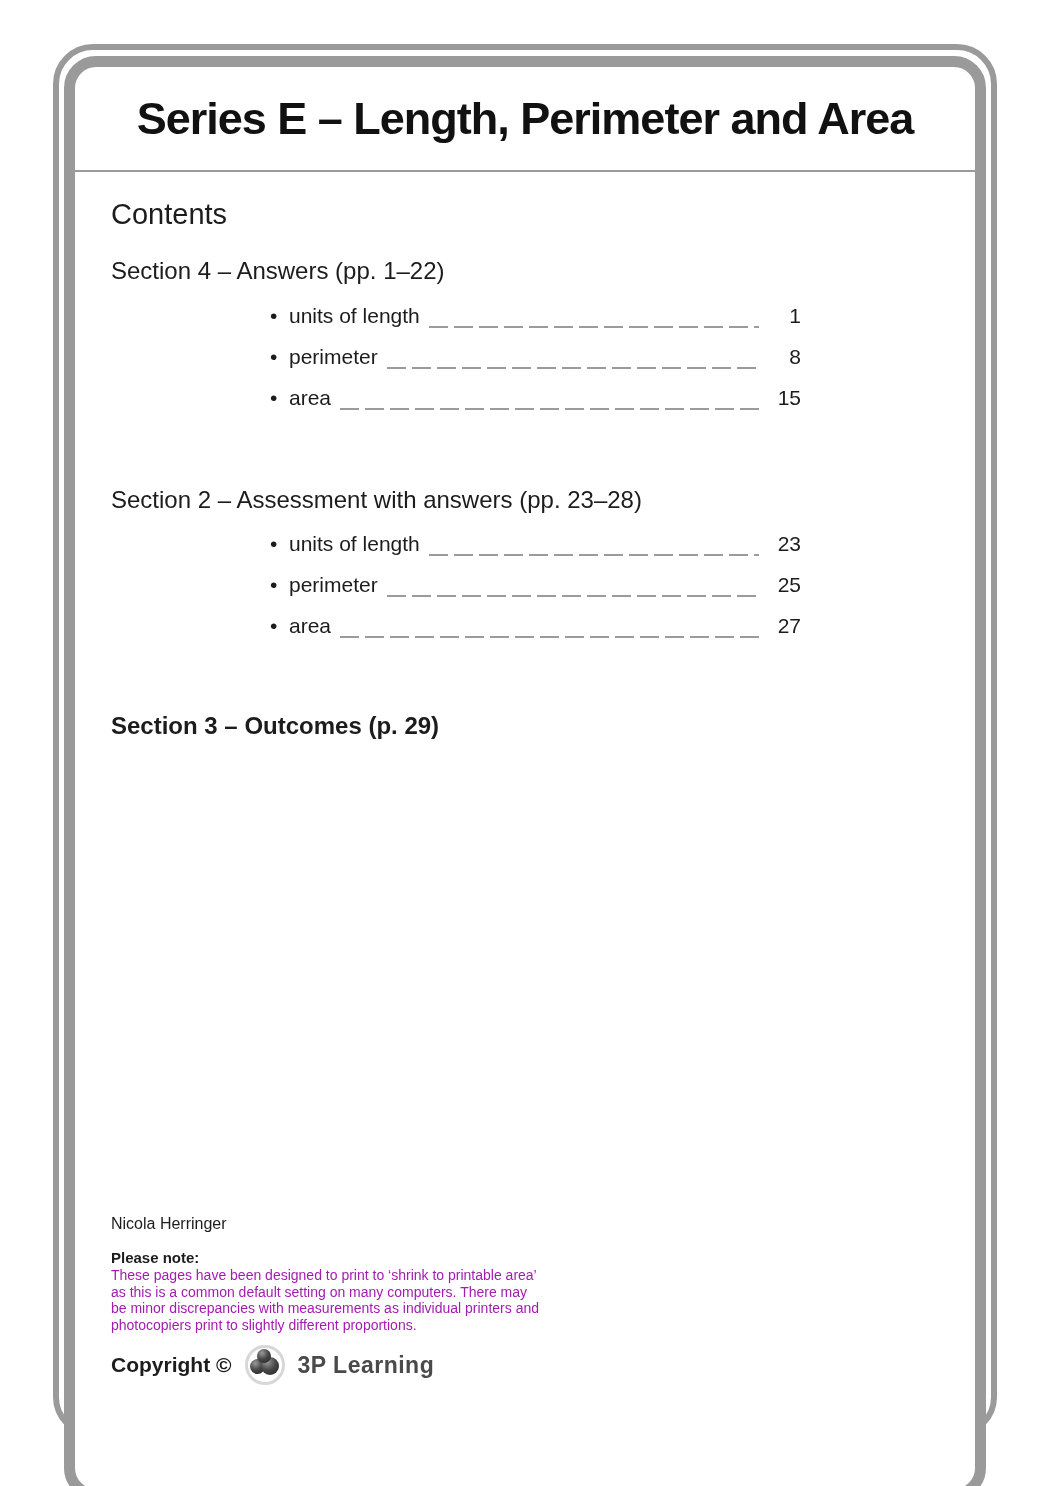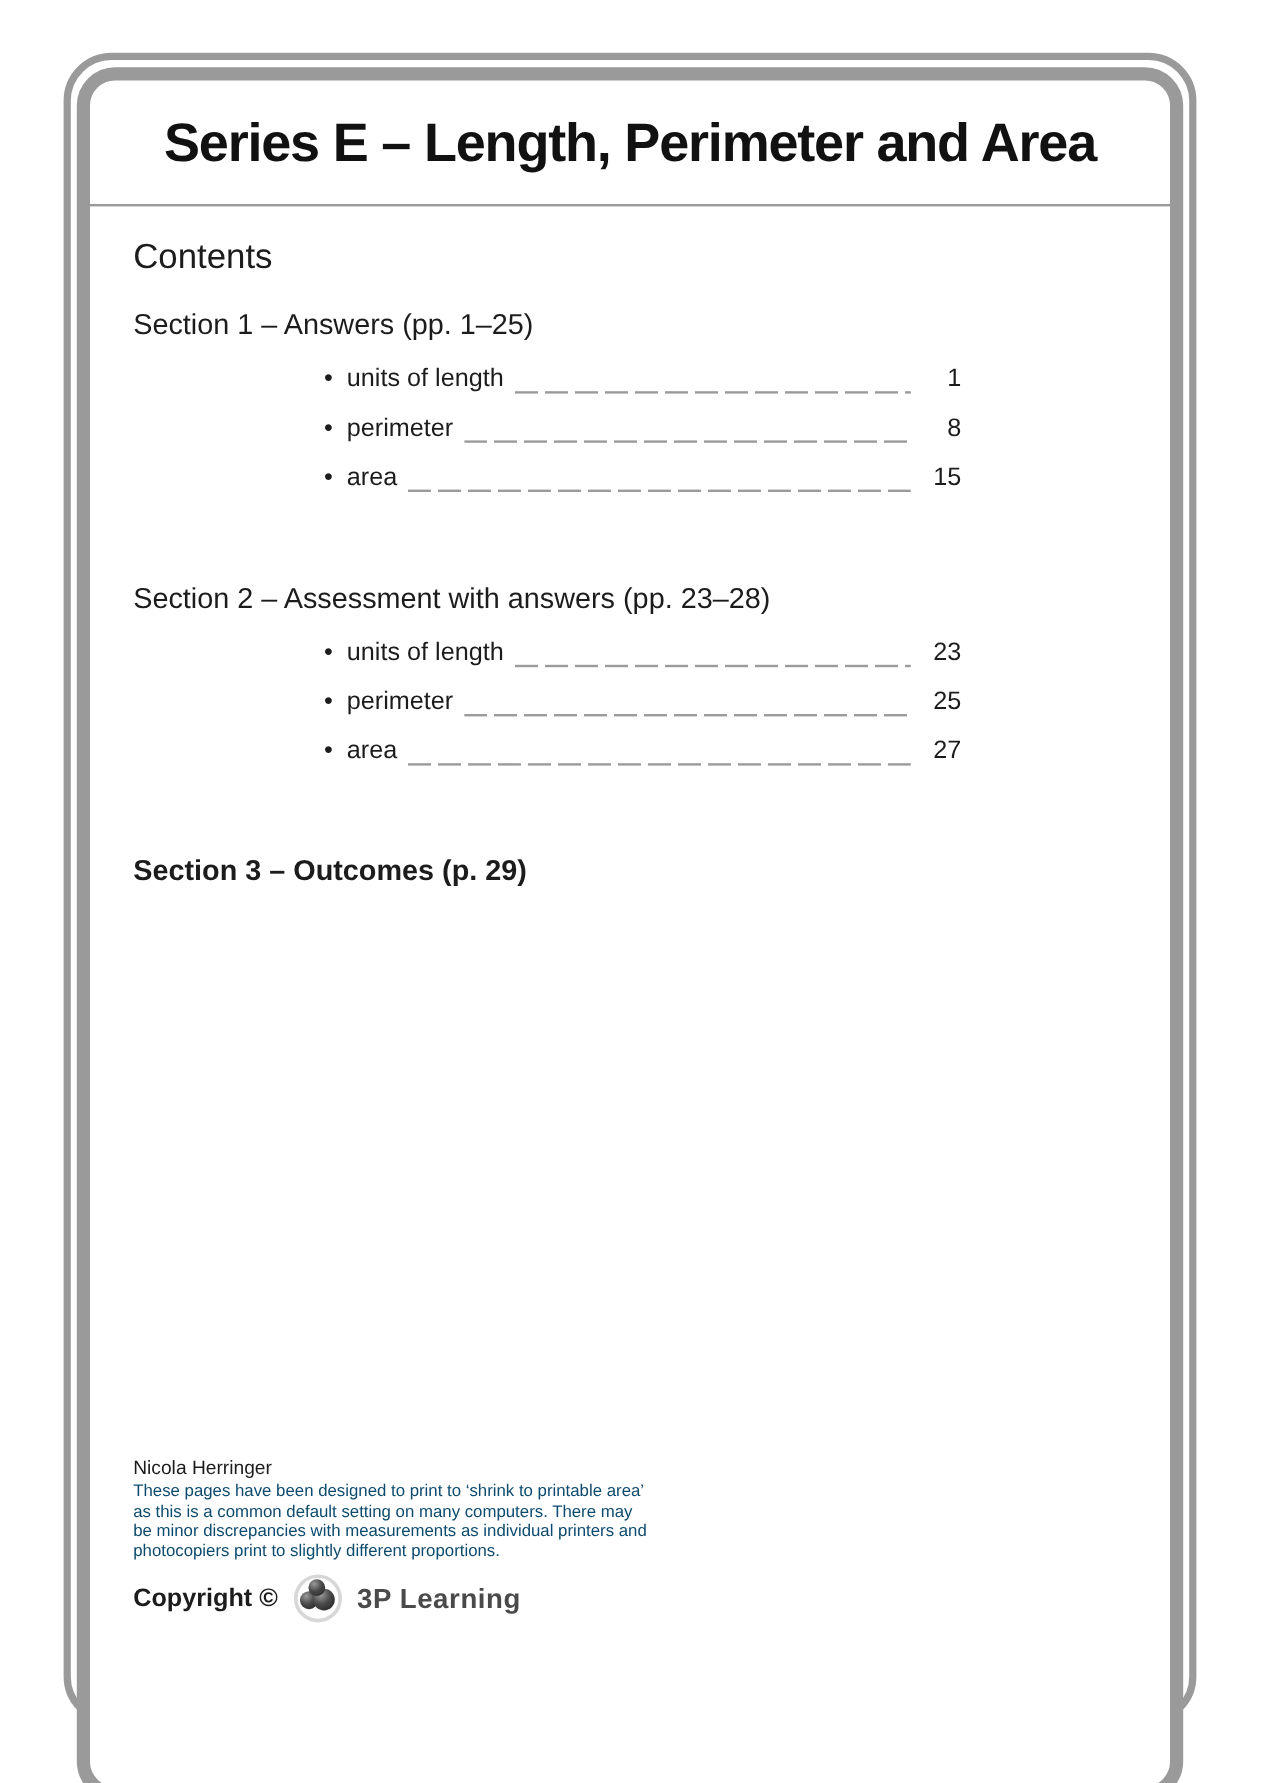--- a/index.html
+++ b/index.html
@@ -144,21 +144,21 @@
     font-size: 15px;
     font-weight: 700;
     line-height: 17px;
     color: #1c1c1c;
   }
   .note-text {
     margin-top: 1px;
     font-size: 14px;
     line-height: 16.5px;
     width: 434px;
-    color: #0c4a6e;
+    color: #a21caf;
   }
   .copyright-row {
     margin-top: 12px;
     display: flex;
     align-items: center;
   }
   .copyright-label {
     font-size: 21px;
     font-weight: 700;
     color: #1c1c1c;
@@ -196,21 +196,21 @@
   <div class="border-inner">
 
     <div class="title-bar">
       <div class="page-title">Series E – Length, Perimeter and Area</div>
     </div>
     <hr class="title-sep">
 
     <div class="main">
       <div class="contents-heading">Contents</div>
 
-      <div class="section-heading sec1-heading">Section 1 – Answers (pp. 1–25)</div>
+      <div class="section-heading sec1-heading">Section 4 – Answers (pp. 1–22)</div>
       <div class="toc-rows">
         <div class="toc-row">
           <span class="toc-bullet">•</span>
           <span class="toc-label">units of length</span>
           <span class="toc-leader"></span>
           <span class="toc-page">1</span>
         </div>
         <div class="toc-row">
           <span class="toc-bullet">•</span>
           <span class="toc-label">perimeter</span>
@@ -245,20 +245,21 @@
           <span class="toc-leader"></span>
           <span class="toc-page">27</span>
         </div>
       </div>
 
       <div class="section-heading sec3-heading">Section 3 – Outcomes (p. 29)</div>
     </div>
 
     <div class="footer">
       <div class="author-name">Nicola Herringer</div>
+      <div class="note-label">Please note:</div>
       <div class="note-text">These pages have been designed to print to ‘shrink to printable area’ as this is a common default setting on many computers. There may be minor discrepancies with measurements as individual printers and photocopiers print to slightly different proportions.</div>
       <div class="copyright-row">
         <span class="copyright-label">Copyright ©</span>
         <span class="logo-ring">
           <span class="sphere sphere-left"></span>
           <span class="sphere sphere-right"></span>
           <span class="sphere sphere-top"></span>
         </span>
         <span class="brand-text">3P Learning</span>
       </div>

